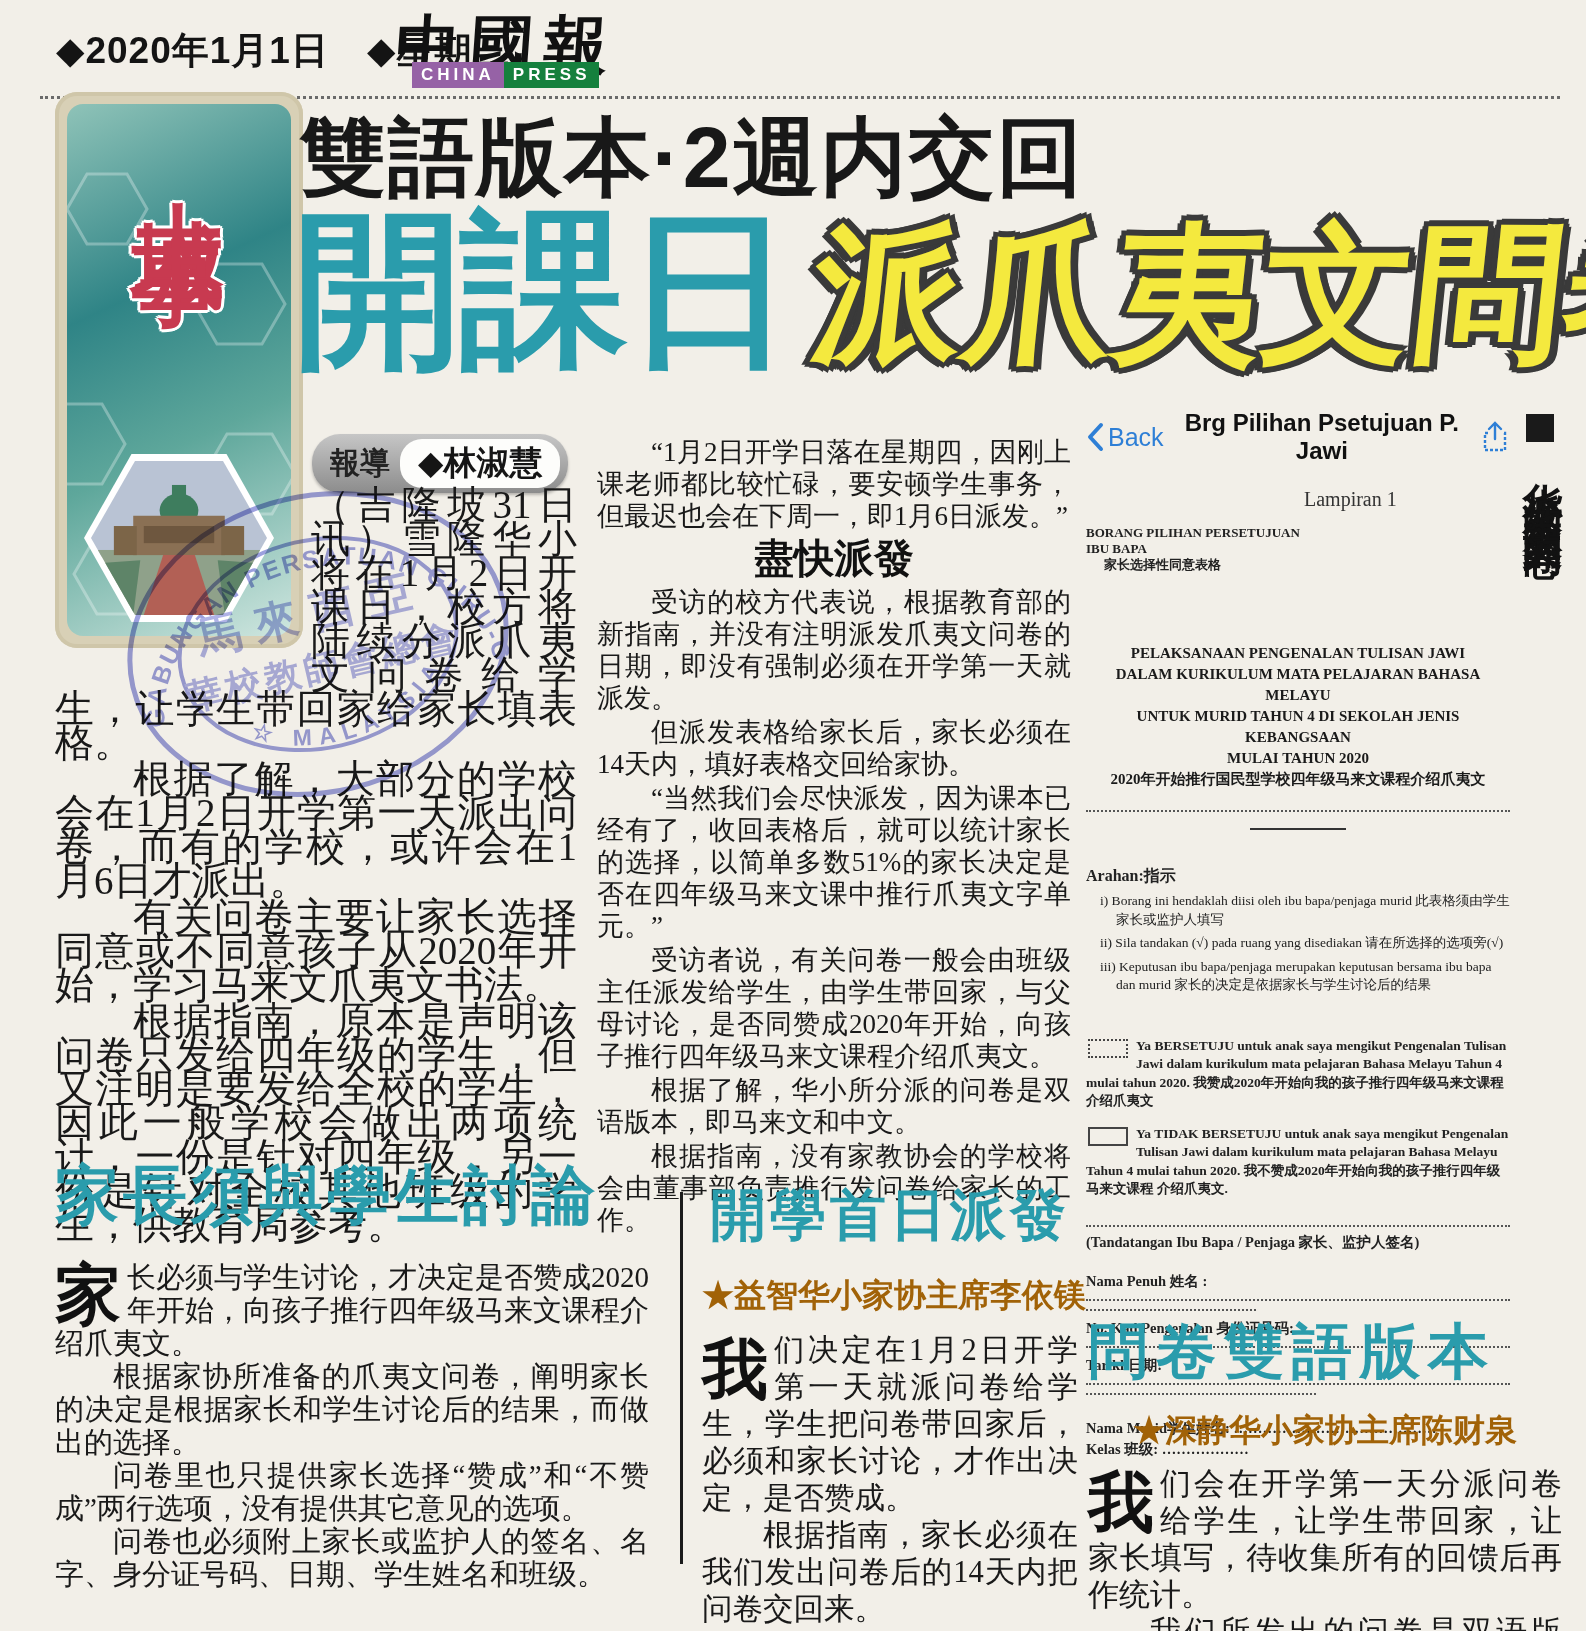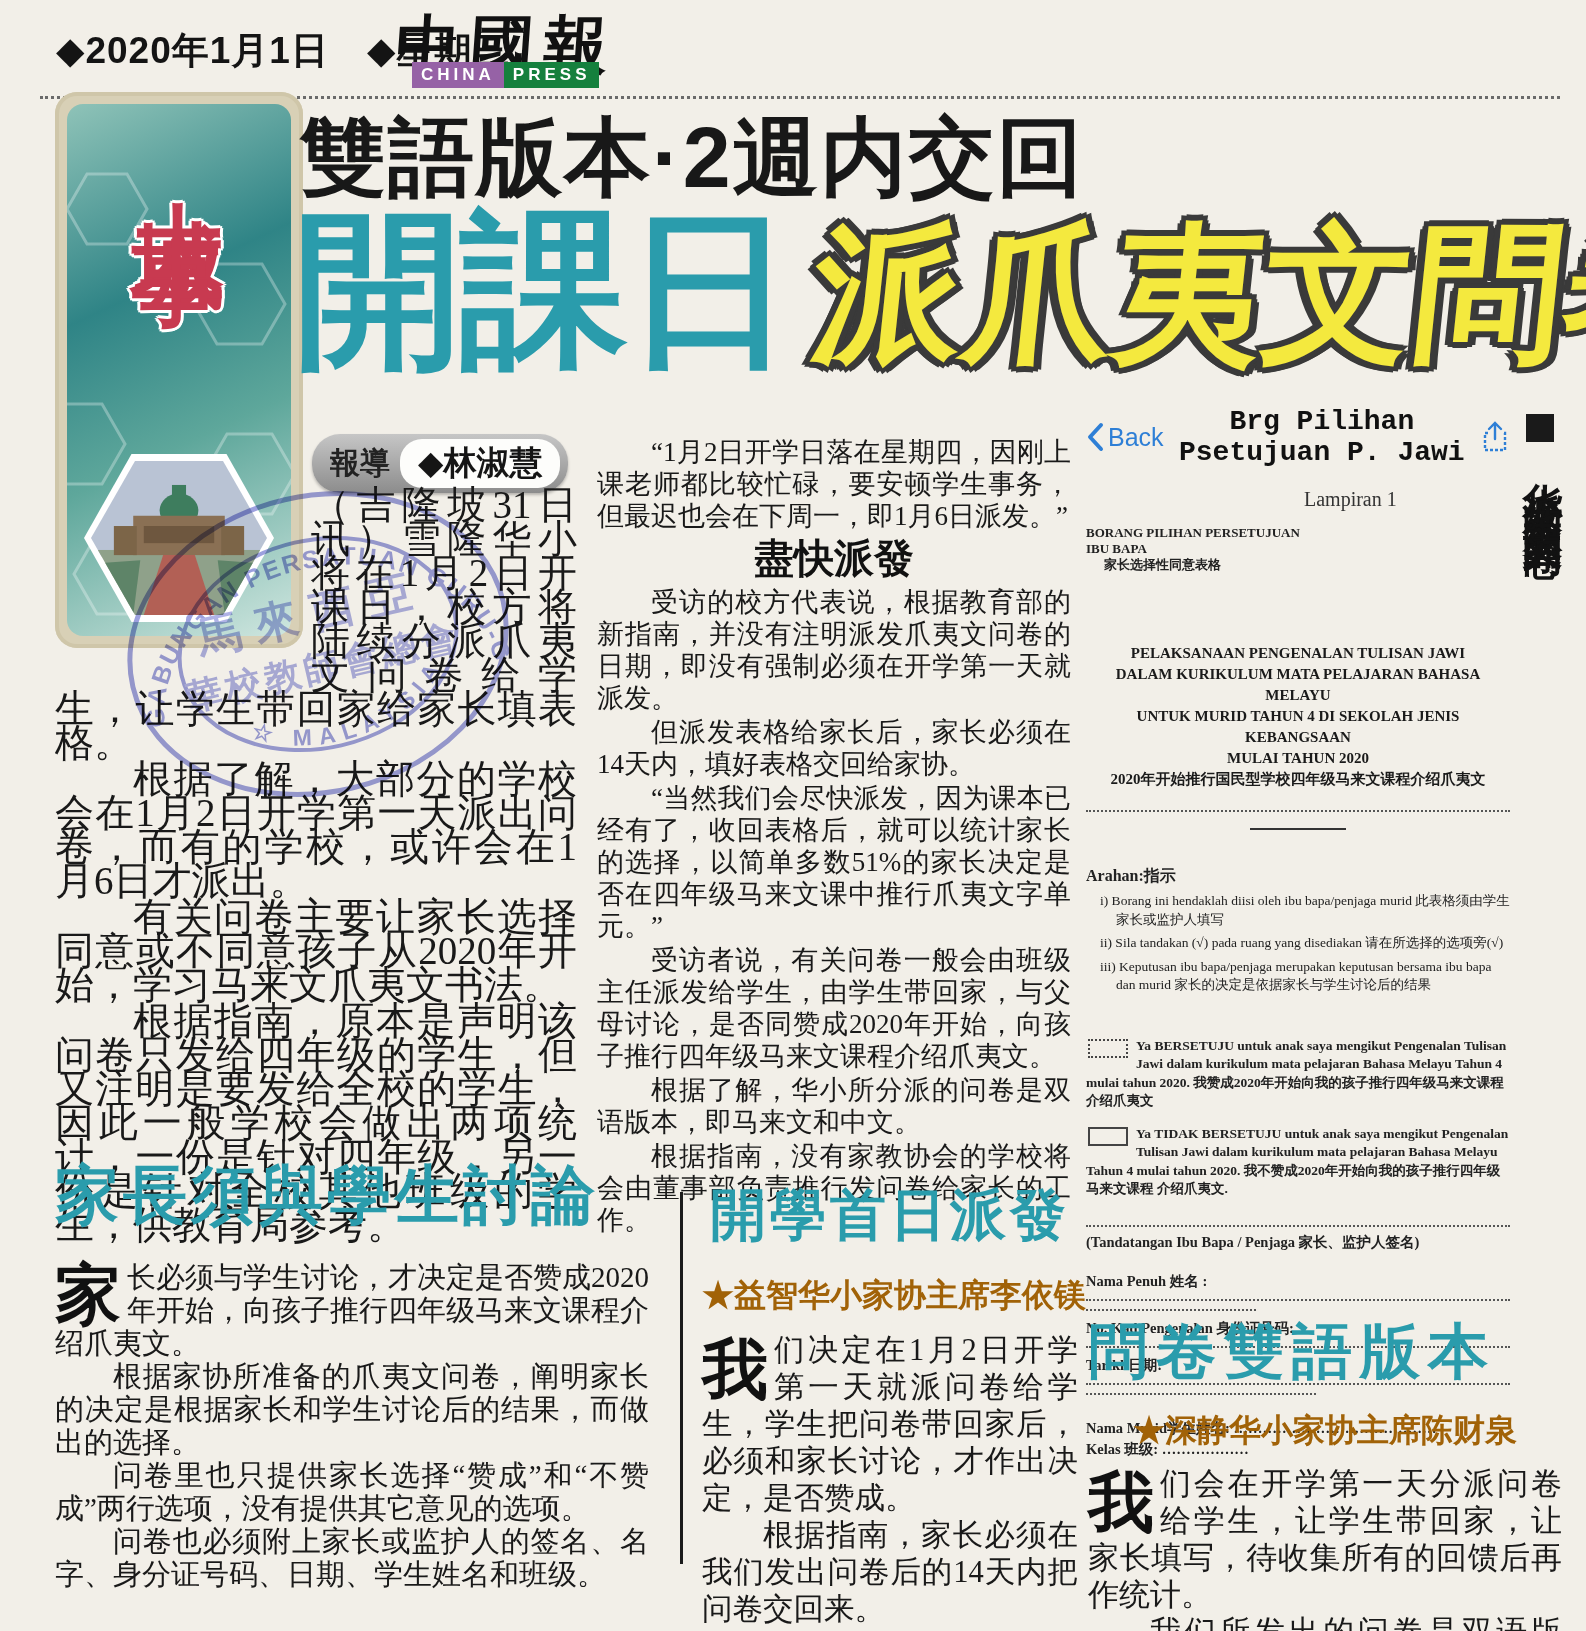--- a/index.html
+++ b/index.html
@@ -60,21 +60,21 @@
   .sidebar-spacer{float:left;width:256px;height:176px;}
   .col-mid{left:597px;top:436px;width:474px;font-size:27px;line-height:32px;}
   .subhead{font-family:"Liberation Sans",sans-serif;font-size:40px;font-weight:900;text-align:center;
            margin:10px 0 12px 0 !important;text-indent:0 !important;color:#111;}
   
   .phone{position:absolute;left:1086px;top:414px;width:424px;height:900px;font-family:"Liberation Serif",serif;color:#222;}
   .phone-nav{display:flex;align-items:center;height:46px;}
   .back-btn{display:flex;align-items:center;color:#2e7fd6;font-family:"Liberation Sans",sans-serif;
             font-size:25px;cursor:pointer;}
   .back-btn svg{margin-right:4px;}
-  .phone-title{flex:1;text-align:center;font-family:Liberation Mono, monospace;font-size:28px;
+  .phone-title{flex:1;text-align:center;font-family:Liberation Sans, sans-serif;font-size:24px;
             font-weight:bold;color:#111;}
   .share{width:30px;height:34px;}
   .lampiran{margin:28px 0 0 218px;font-size:20px;color:#333;}
   .borang{margin-top:14px;font-size:13px;font-weight:bold;line-height:16px;width:240px;}
   .doc-title{margin-top:70px;text-align:center;font-weight:bold;font-size:15px;line-height:21px;color:#1a1a1a;}
   .rule-dashed{margin-top:20px;border-top:2px dotted #555;}
   .rule-short{width:96px;border-top:2px solid #333;margin:16px auto 0 auto;}
   .arahan{margin-top:36px;font-size:16px;font-weight:bold;}
   .instr{font-size:13.5px;font-weight:normal;line-height:18.5px;padding-left:30px;text-indent:-16px;margin-top:5px;}
   .opts{margin-top:42px;}

